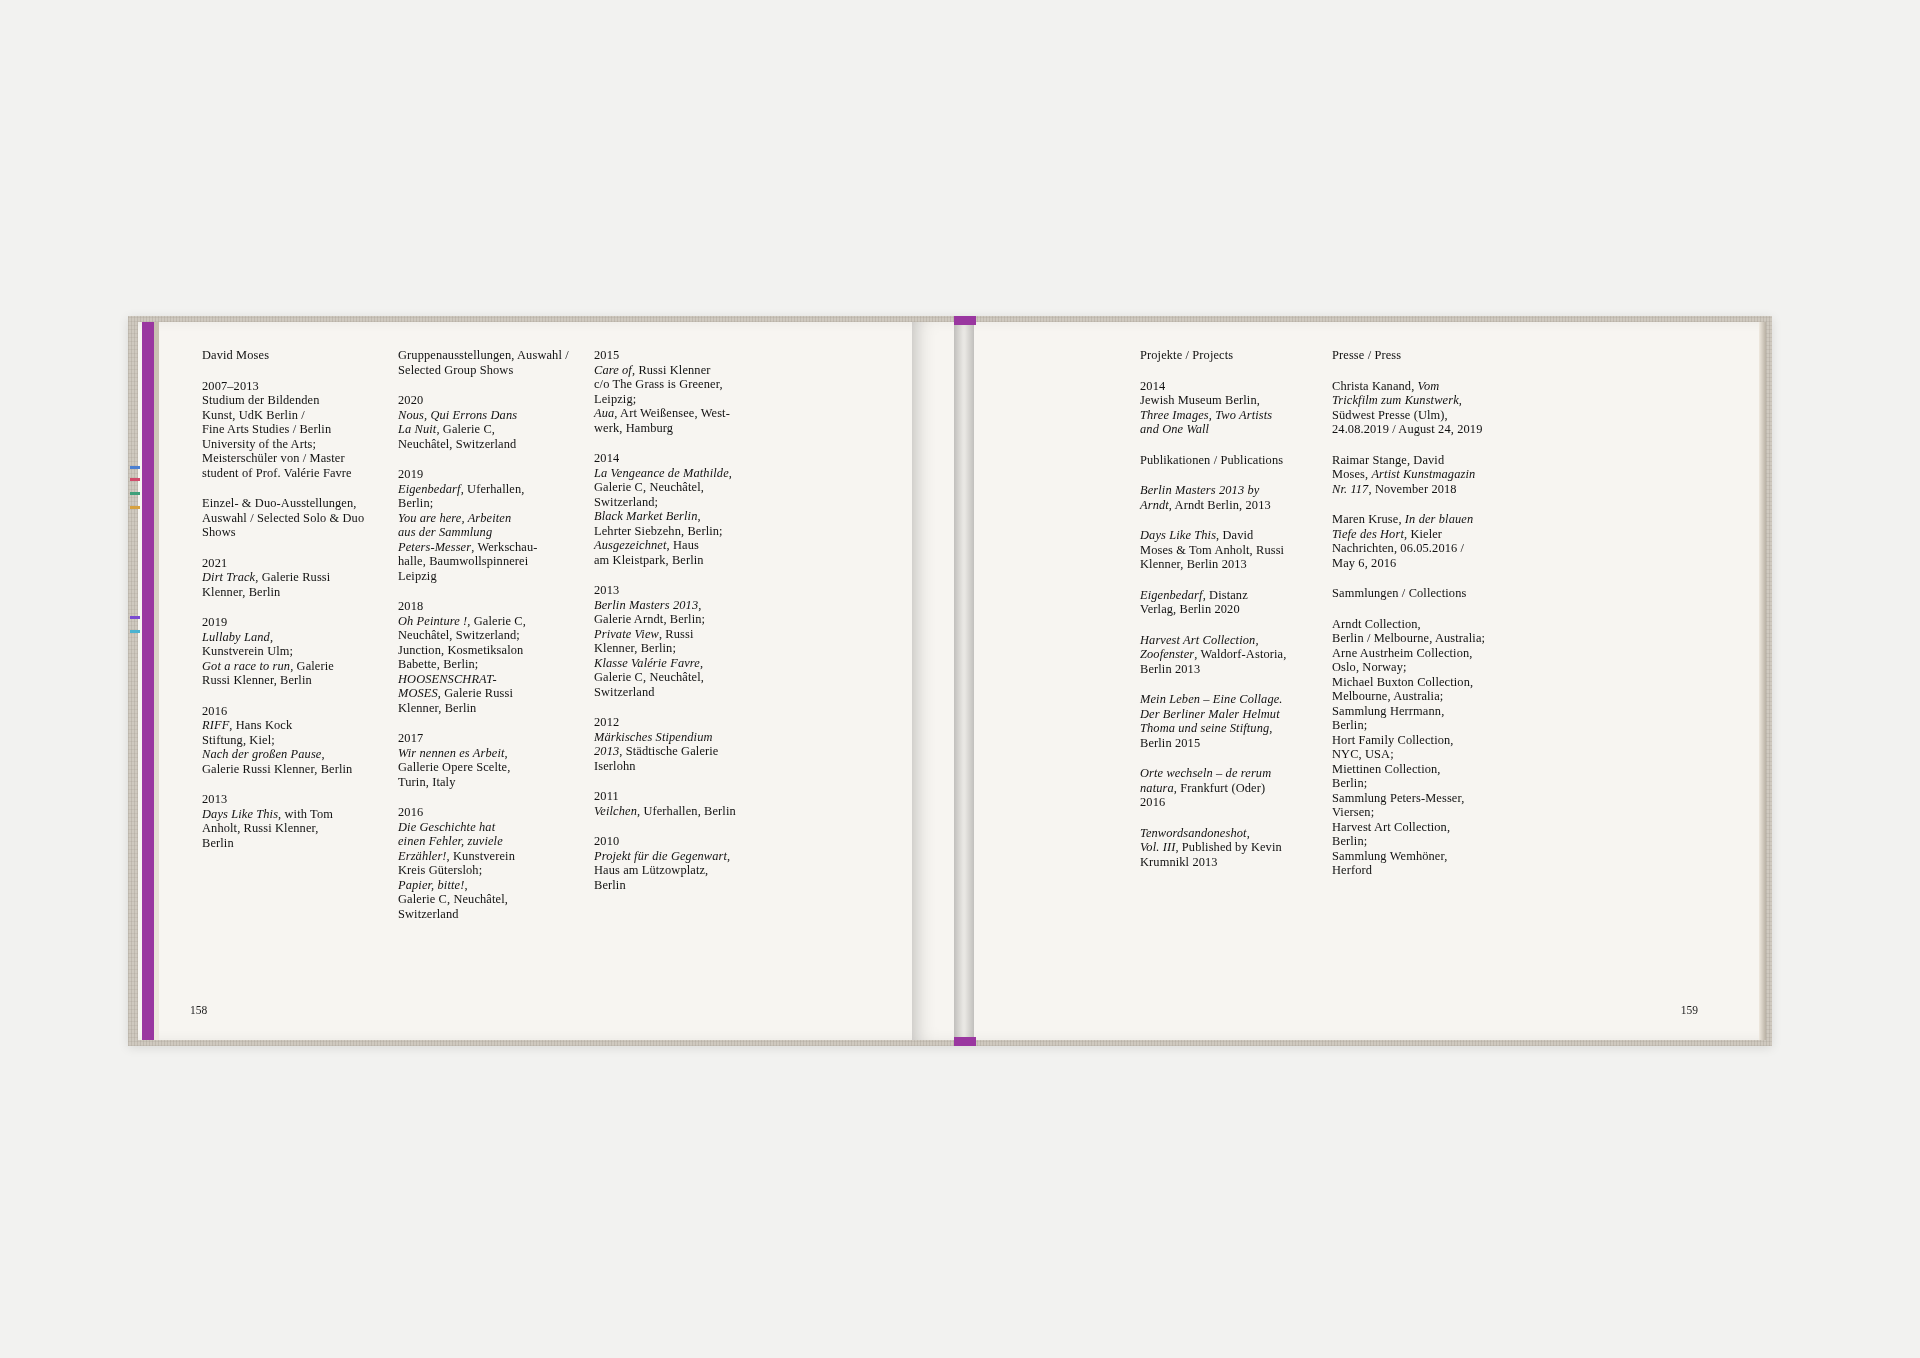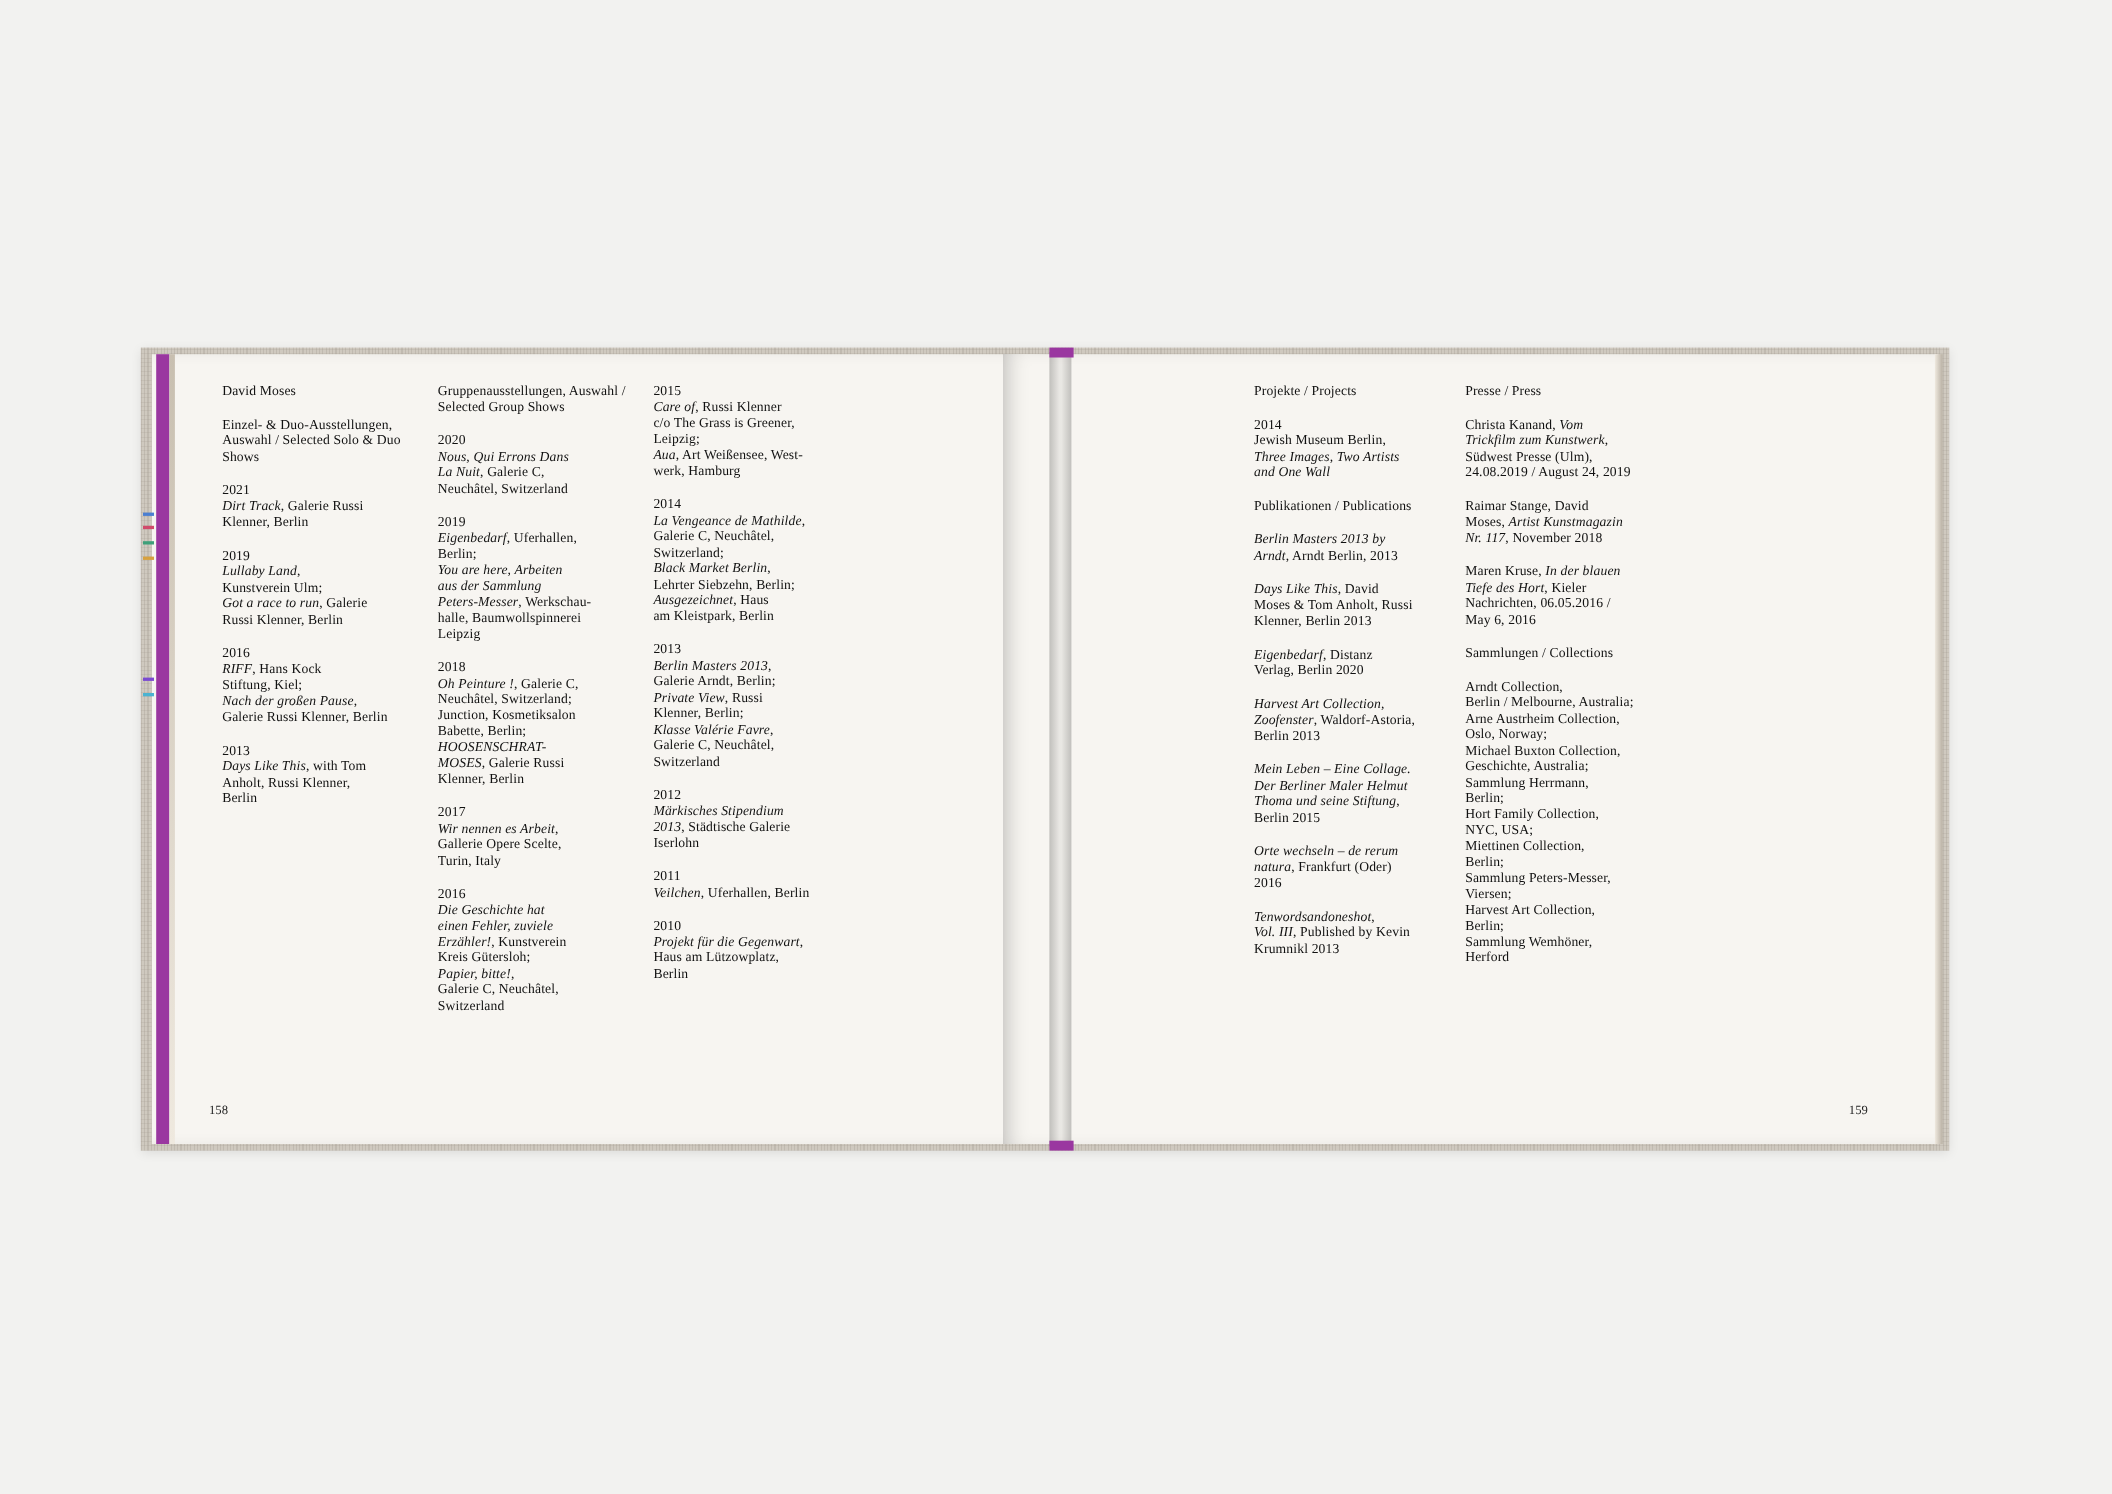--- a/index.html
+++ b/index.html
@@ -138,20 +138,29 @@
     <div class="book-edge">
       <div class="edge-texture"></div>
     </div>
 
     <div class="page left">
       <div id="col1" class="col">
           <div class="block">
             <p class="heading">David Moses</p>
           </div>
           <div class="block">
+            <p class="year">2007–2013</p>
+            <p class="line">Studium der Bildenden</p>
+            <p class="line">Kunst, UdK Berlin /</p>
+            <p class="line">Fine Arts Studies / Berlin</p>
+            <p class="line">University of the Arts;</p>
+            <p class="line">Meisterschüler von / Master</p>
+            <p class="line">student of Prof. Valérie Favre</p>
+          </div>
+          <div class="block">
             <p class="heading">Einzel- &amp; Duo-Ausstellungen, Auswahl / Selected Solo &amp; Duo Shows</p>
           </div>
           <div class="block">
             <p class="year">2021</p>
             <p class="line"><i>Dirt Track</i>, Galerie Russi</p>
             <p class="line">Klenner, Berlin</p>
           </div>
           <div class="block">
             <p class="year">2019</p>
             <p class="line"><i>Lullaby Land</i>,</p>
@@ -341,21 +350,21 @@
           </div>
           <div class="block">
             <p class="heading">Sammlungen / Collections</p>
           </div>
           <div class="block">
             <p class="line">Arndt Collection,</p>
             <p class="line">Berlin / Melbourne, Australia;</p>
             <p class="line">Arne Austrheim Collection,</p>
             <p class="line">Oslo, Norway;</p>
             <p class="line">Michael Buxton Collection,</p>
-            <p class="line">Geschichte, Australia;</p>
+            <p class="line">Melbourne, Australia;</p>
             <p class="line">Sammlung Herrmann,</p>
             <p class="line">Berlin;</p>
             <p class="line">Hort Family Collection,</p>
             <p class="line">NYC, USA;</p>
             <p class="line">Miettinen Collection,</p>
             <p class="line">Berlin;</p>
             <p class="line">Sammlung Peters-Messer,</p>
             <p class="line">Viersen;</p>
             <p class="line">Harvest Art Collection,</p>
             <p class="line">Berlin;</p>

